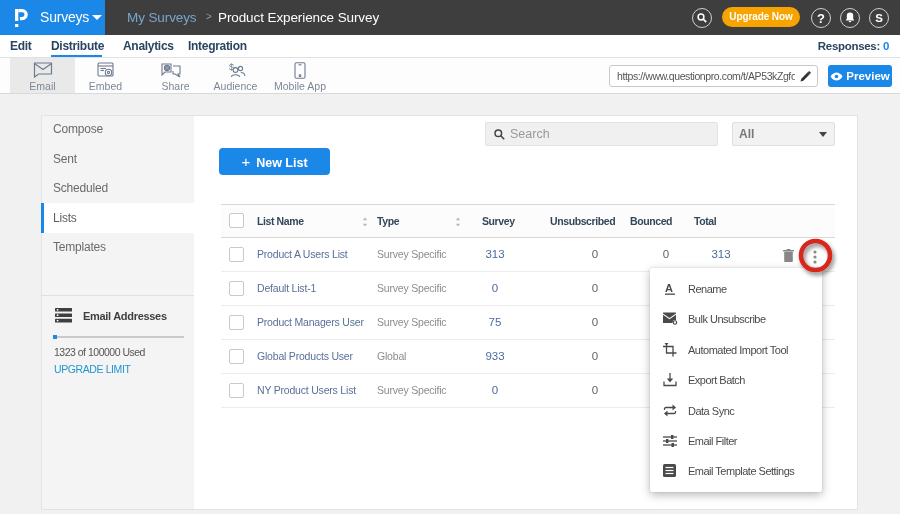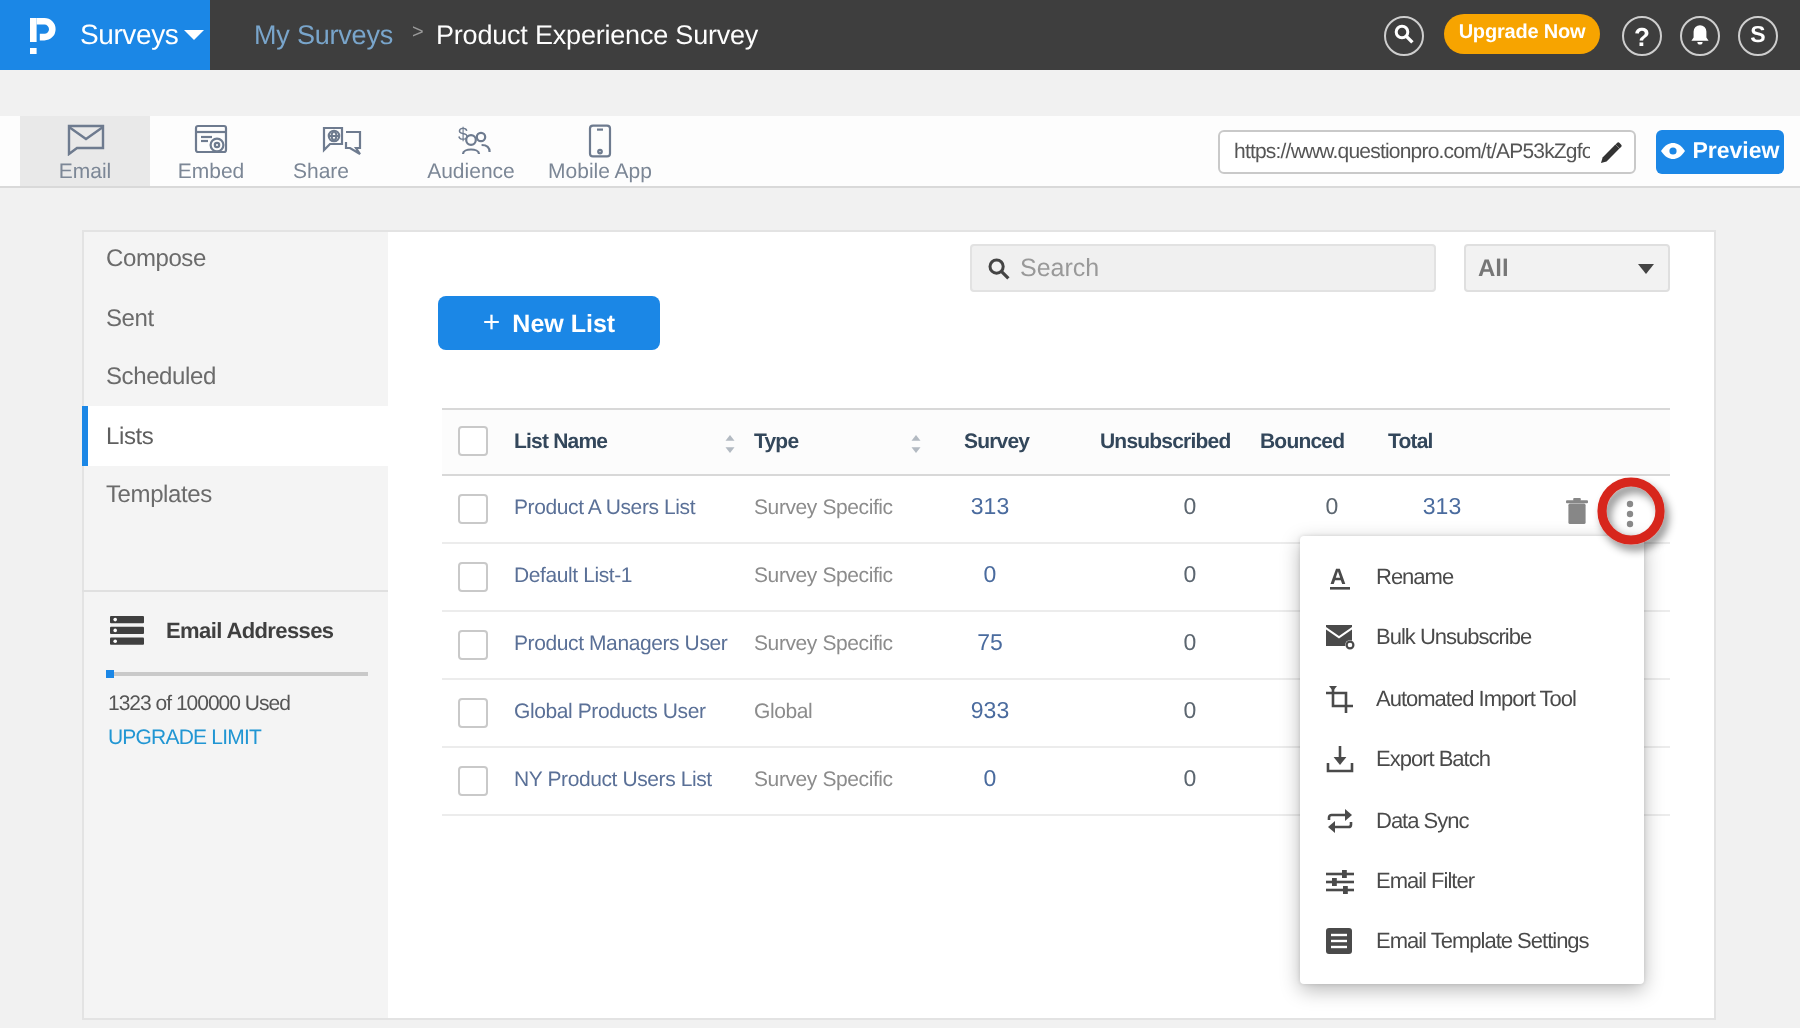--- a/index.html
+++ b/index.html
@@ -100,20 +100,28 @@
     <div class="hdr-circle abs" style="left:811px; font-size:13px; font-weight:bold; line-height:19px;">?</div>
     <div class="hdr-circle abs" style="left:840px;">
       <svg width="12" height="12" viewBox="0 0 12 12" style="margin-top:3px">
           <path d="M6 0.6 a3.2 3.2 0 0 1 3.2 3.2 v2.9 l1.1 1.7 h-8.6 l1.1 -1.7 v-2.9 a3.2 3.2 0 0 1 3.2 -3.2 z" fill="#fff"></path>
           <path d="M4.7 9 a1.3 1.3 0 0 0 2.6 0 z" fill="#fff"></path>
         </svg>
     </div>
     <div class="hdr-circle abs" style="left:869px; font-size:11.5px; font-weight:bold; line-height:19px;">S</div>
   </div>
 
+  <div id="nav" class="abs">
+    <div class="navitem abs" style="left:10px;">Edit</div>
+    <div class="navitem abs" style="left:51px;">Distribute</div>
+    <div id="nav-underline" class="abs"></div>
+    <div class="navitem abs" style="left:123px;">Analytics</div>
+    <div class="navitem abs" style="left:188px;">Integration</div>
+    <div id="responses" class="abs">Responses: <span>0</span></div>
+  </div>
 
   <div id="toolbar" class="abs">
     <div id="email-cell" class="abs"></div>
 
     <svg class="abs tb-ic" style="left:33px" width="20" height="16" viewBox="0 0 20 16">
       <g fill="none" stroke="#6e7b8f" stroke-width="1.2">
         <path d="M1.5 1 h17 v11 h-13 l-4 3 z"></path>
         <path d="M1.5 1.5 l8.5 6 l8.5 -6"></path>
       </g>
     </svg>
@@ -132,21 +140,21 @@
     <div class="tb-label abs" style="left:85px; width:41px;">Embed</div>
 
     <svg class="abs tb-ic" style="left:161px" width="20" height="17" viewBox="0 0 20 17">
       <g fill="none" stroke="#6e7b8f" stroke-width="1.1">
         <path d="M1 2 h9 v8 h-6 l-3 3 z"></path>
         <path d="M12 4 h7 v8 h-2 l2 3 l-5 -3 h-2 v-3"></path>
         <circle cx="6" cy="6" r="2.6"></circle>
         <path d="M3.4 6 h5.2 M6 3.4 c1.6 1.6 1.6 3.6 0 5.2 M6 3.4 c-1.6 1.6 -1.6 3.6 0 5.2"></path>
       </g>
     </svg>
-    <div class="tb-label abs" style="left:140px; width:41px;">Share</div>
+    <div class="tb-label abs" style="left:155px; width:41px;">Share</div>
 
     <svg class="abs tb-ic" style="left:226px" width="20" height="17" viewBox="0 0 20 17">
       <g fill="none" stroke="#6e7b8f" stroke-width="1.1">
         <text x="3" y="8" font-size="9" fill="#6e7b8f" stroke="none" font-family="Liberation Sans">$</text>
         <circle cx="9.5" cy="8" r="2.4"></circle>
         <path d="M5.5 15 c0 -3 8 -3 8 0"></path>
         <circle cx="14.5" cy="6.5" r="2.1"></circle>
         <path d="M14.8 10.5 c2.5 0 4 1.2 4 3.5"></path>
       </g>
     </svg>

